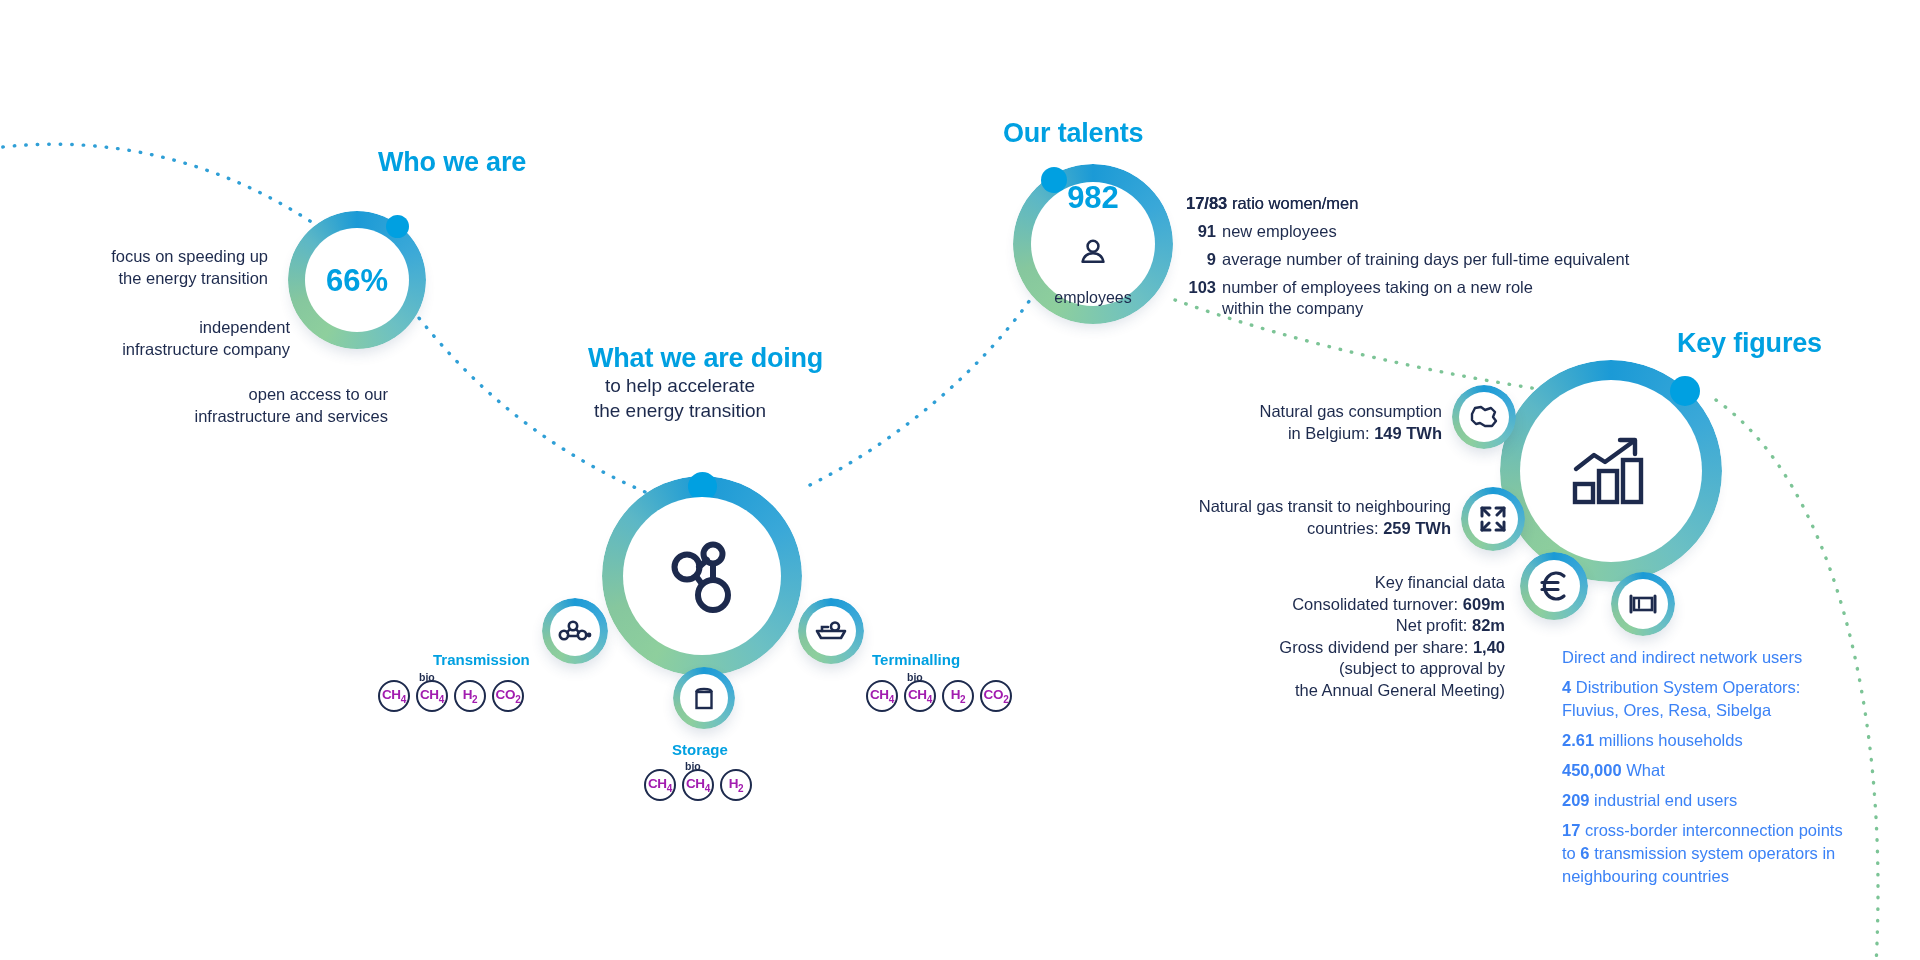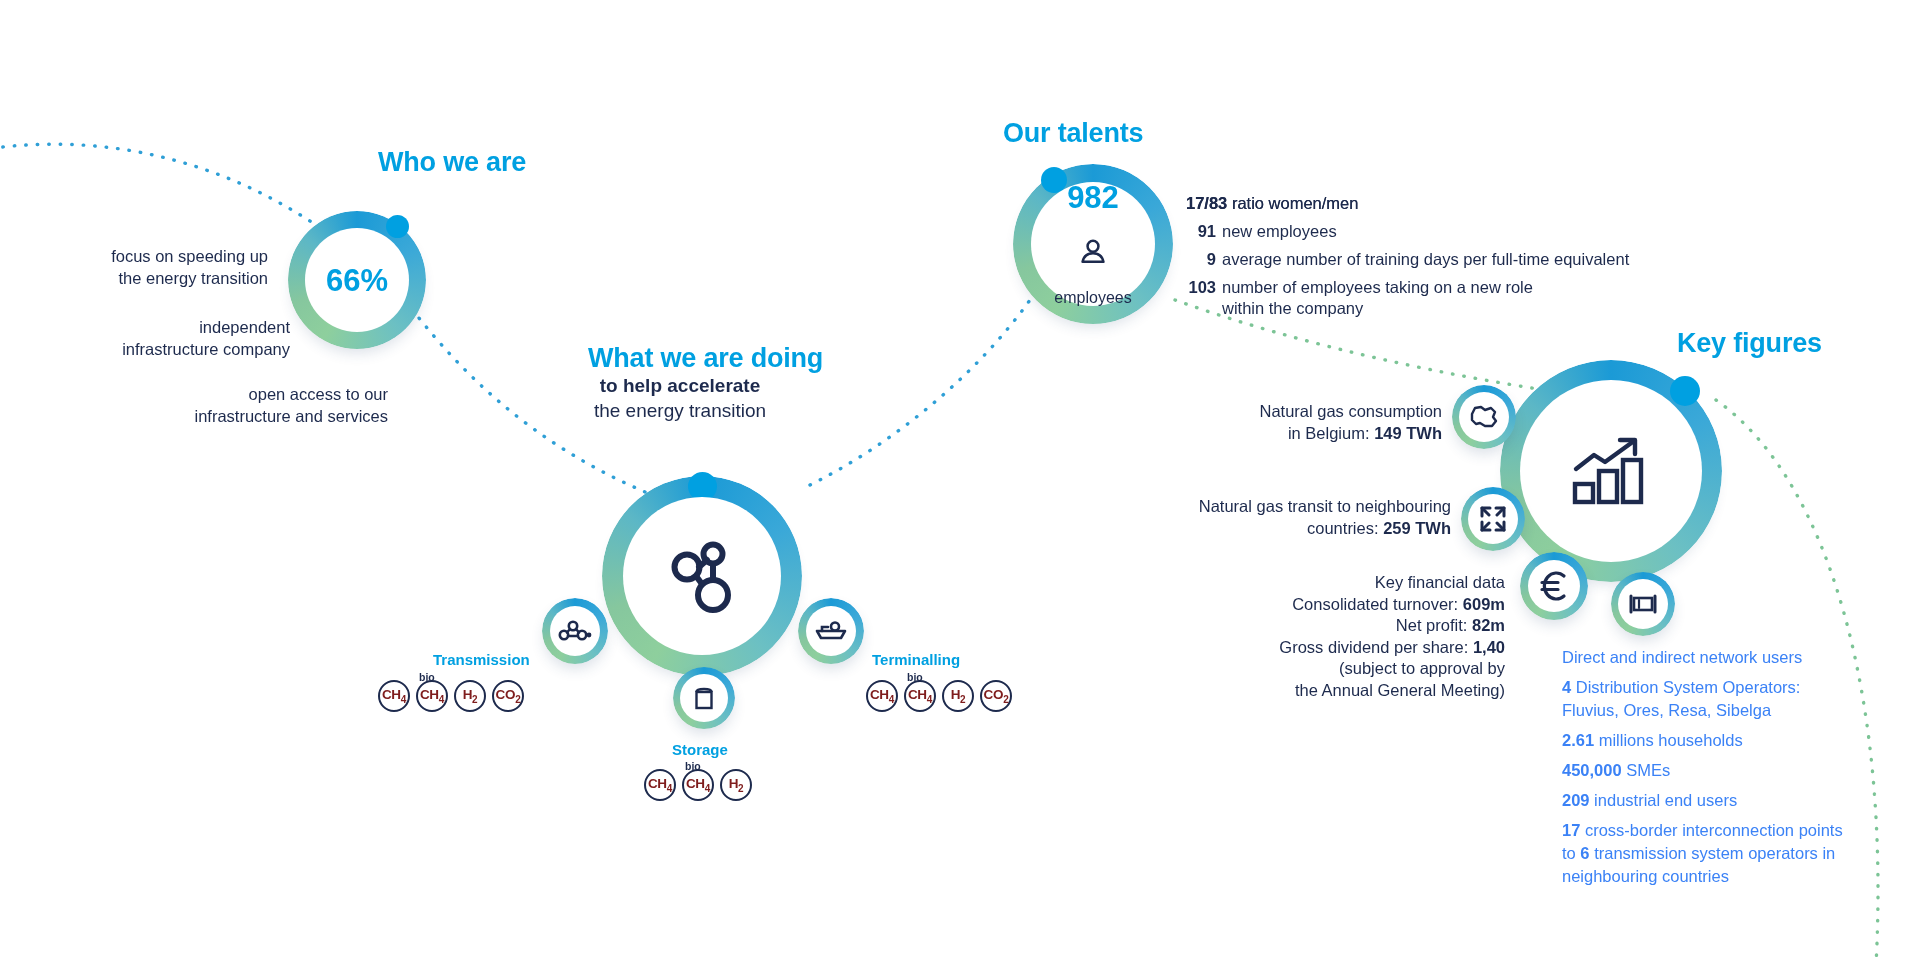--- a/index.html
+++ b/index.html
@@ -102,21 +102,21 @@
   .mol-row { position: absolute; display: flex; gap: 6px; align-items: flex-end; }
   .mol {
     position: relative;
     width: 32px; height: 32px;
     border-radius: 50%;
     border: 2.4px solid #1d2a4d;
     display: flex; align-items: center; justify-content: center;
     box-sizing: border-box;
   }
   .mol .f {
-    font-size: 13.5px; font-weight: bold; color: #7f1d1d; line-height: 1;
+    font-size: 13.5px; font-weight: bold; color: #a21caf; line-height: 1;
     letter-spacing: -0.3px;
   }
   .mol .f sub { font-size: 10px; }
   .mol .bio {
     position: absolute;
     top: -11px; left: 1px;
     font-size: 10.5px; font-weight: bold; color: #1d2a4d;
   }
 
   .mol-label {
@@ -227,21 +227,21 @@
     <b>103</b>
   </div>
   <div class="txt" style="left:1222px; top:277px;">
     <span>number of employees taking on a new role</span>
   </div>
   <div class="txt" style="left:1222px; top:298px;">
     <span>within the company</span>
   </div>
 
   <div class="section-title" style="left:588px; top:343px;">What we are doing</div>
-  <div class="subtitle" style="left:520px; top:374px; width:320px;font-weight:bold;">to help accelerate</div>
+  <div class="subtitle" style="left:520px; top:374px; width:320px;">to help accelerate</div>
   <div class="subtitle" style="left:520px; top:399px; width:320px;">the energy transition</div>
 
   <div class="ring-wrap" style="left:602px; top:476px; width:200px; height:200px;">
     <div class="ring-shadow" style="left:6px; top:9px; width:188px; height:188px;"></div>
     <div class="ring" style="--t:18px; left:0; top:0; width:200px; height:200px;"></div>
     <div class="knob" style="left:86px; top:-4px; width:29px; height:29px;"></div>
     <div class="ring-inner" style="left:21px; top:21px; width:158px; height:158px;">
       <svg class="icon" width="72" height="80" viewBox="0 0 72 80">
         <circle cx="21" cy="31" r="12.5" fill="none" stroke="#1d2a4d" stroke-width="6"></circle>
         <circle cx="47" cy="18" r="9.5" fill="none" stroke="#1d2a4d" stroke-width="6"></circle>
@@ -422,21 +422,21 @@
     <div style="margin-bottom:2px;">
       <b>4</b><span> Distribution System Operators:</span>
     </div>
     <div>
       <span>Fluvius, Ores, Resa, Sibelga</span>
     </div>
     <div>
       <b>2.61</b><span> millions households</span>
     </div>
     <div>
-      <b>450,000</b><span> SMEs</span>
+      <b>450,000</b><span> What</span>
     </div>
     <div>
       <b>209</b><span> industrial end users</span>
     </div>
     <div style="margin-bottom:2px;">
       <b>17</b><span> cross-border interconnection points</span>
     </div>
     <div style="margin-bottom:2px;">
       <span>to </span><b>6</b><span> transmission system operators in</span>
     </div>

